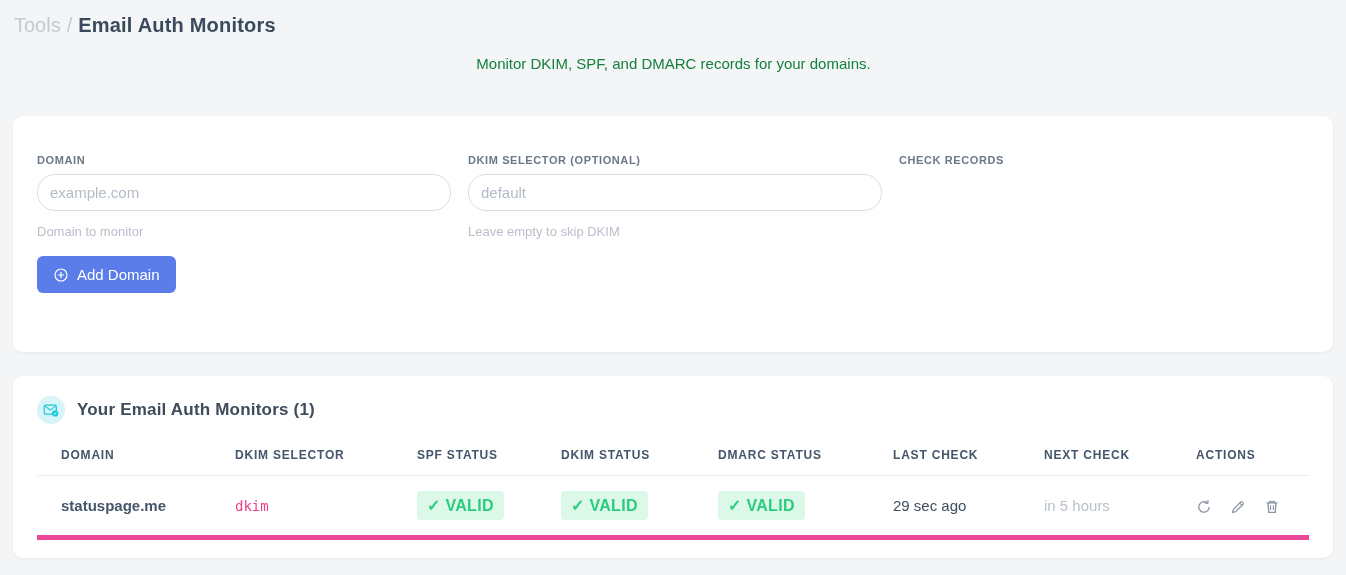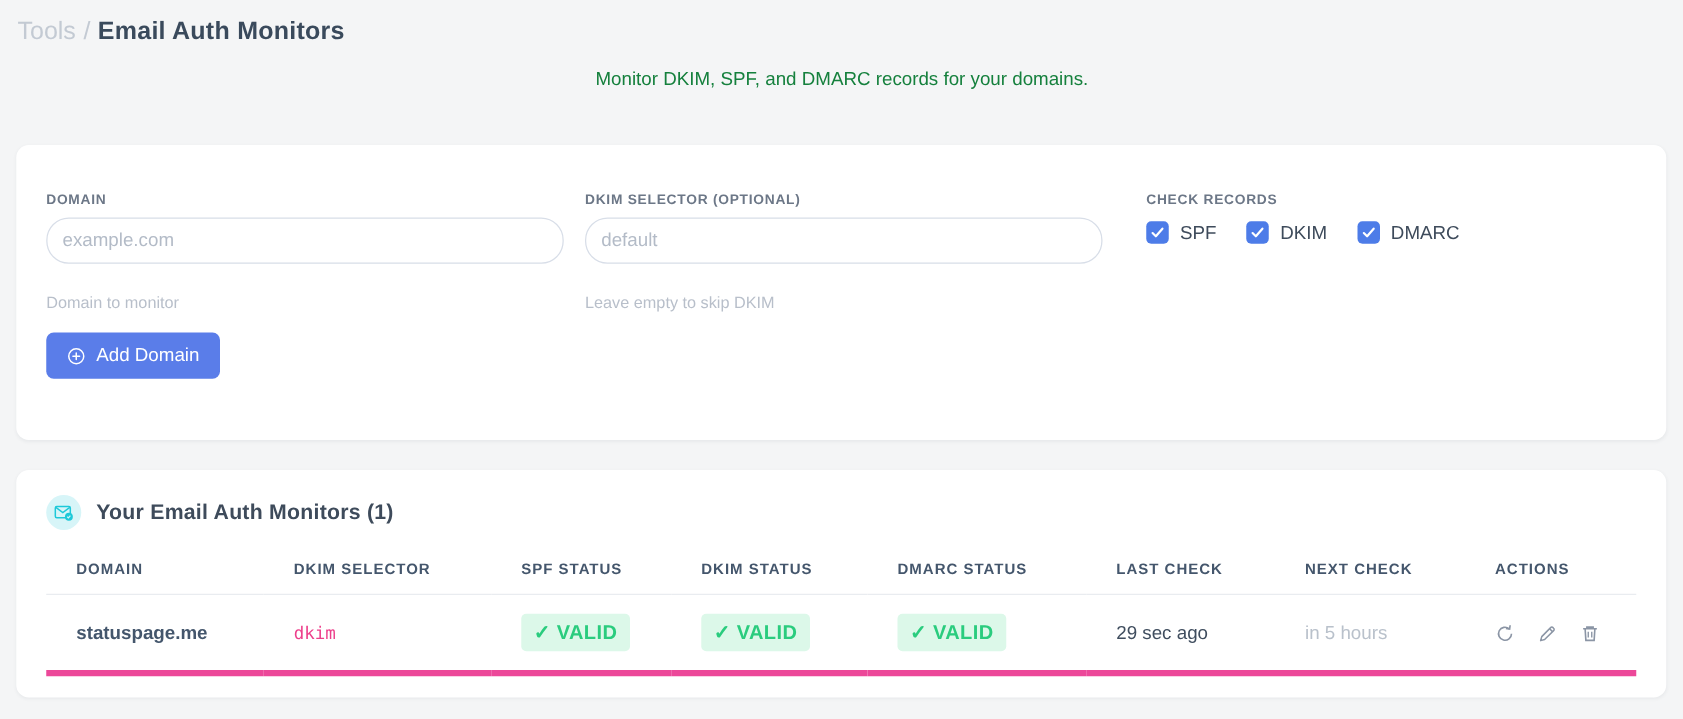--- a/index.html
+++ b/index.html
@@ -35,32 +35,32 @@
     display: flex; align-items: center; justify-content: center;
     flex: 0 0 28px;
   }
   .icon-circle.blue { background: #e4ebfc; color: #5b7ce9; }
   .icon-circle.cyan { background: #d7f5f8; color: #1ec9d9; }
   .card-head h2 { font-size: 17px; font-weight: 700; color: #3e4b5b; letter-spacing: .2px; }
 
   
   .form-row { display: flex; margin-top: 18px; gap: 17px; }
   .field { width: 414px; }
-  .field.checks { width: auto; margin-left: 18px; }
+  .field.checks { width: auto; margin-left: 0; }
   .field label.f-label {
     display: block; font-size: 11px; font-weight: 700; color: #6c7787;
     letter-spacing: .6px; margin-bottom: 8px;
   }
   .field input[type="text"] {
     width: 100%; height: 37px; border: 1px solid #d8dee8; border-radius: 18px;
     padding: 0 12px; font-size: 15px; color: #3e4b5b; background: #fff; outline: none;
     font-family: "Liberation Sans", sans-serif;
   }
   .field input[type="text"]::placeholder { color: #b3bbc7; }
-  .help { margin-top: 23px; font-size: 13px; color: #b8bfca; }
+  .help { margin-top: 13px; font-size: 13px; color: #b8bfca; }
 
   .checkbox-row { display: flex; align-items: center; gap: 24px; margin-top: 11px; }
   .check-item { display: flex; align-items: center; gap: 9px; cursor: pointer; }
   .checkbox {
     width: 18px; height: 18px; border-radius: 4px; background: #4d7ce8;
     display: flex; align-items: center; justify-content: center; flex: 0 0 18px;
   }
   .check-label { font-size: 15px; color: #3e4b5b; }
 
   .btn-primary {
@@ -122,46 +122,20 @@
       </div>
 
       <div class="field">
         <label class="f-label">DKIM SELECTOR (OPTIONAL)</label>
         <input type="text" placeholder="default" style="">
         <div class="help">Leave empty to skip DKIM</div>
       </div>
 
       <div class="field checks">
         <label class="f-label">CHECK RECORDS</label>
-        <div class="checkbox-row">
-          <span class="check-item">
-            <span class="checkbox">
-              <svg width="14" height="14" viewBox="0 0 16 16">
-                  <path d="M3.5 8.5l3 3 6-7" fill="none" stroke="#ffffff" stroke-width="2" stroke-linecap="round" stroke-linejoin="round"></path>
-                </svg>
-            </span>
-            <span class="check-label">SPF</span>
-          </span>
-          <span class="check-item">
-            <span class="checkbox">
-              <svg width="14" height="14" viewBox="0 0 16 16">
-                  <path d="M3.5 8.5l3 3 6-7" fill="none" stroke="#ffffff" stroke-width="2" stroke-linecap="round" stroke-linejoin="round"></path>
-                </svg>
-            </span>
-            <span class="check-label">DKIM</span>
-          </span>
-          <span class="check-item">
-            <span class="checkbox">
-              <svg width="14" height="14" viewBox="0 0 16 16">
-                  <path d="M3.5 8.5l3 3 6-7" fill="none" stroke="#ffffff" stroke-width="2" stroke-linecap="round" stroke-linejoin="round"></path>
-                </svg>
-            </span>
-            <span class="check-label">DMARC</span>
-          </span>
-        </div>
       </div>
     </div>
 
     <button class="btn-primary">
       <svg width="16" height="16" viewBox="0 0 24 24">
           <circle cx="12" cy="12" r="9" fill="none" stroke="#ffffff" stroke-width="1.8"></circle>
           <path d="M12 8v8M8 12h8" fill="none" stroke="#ffffff" stroke-width="1.8" stroke-linecap="round"></path>
         </svg>
       <span>Add Domain</span>
     </button>

